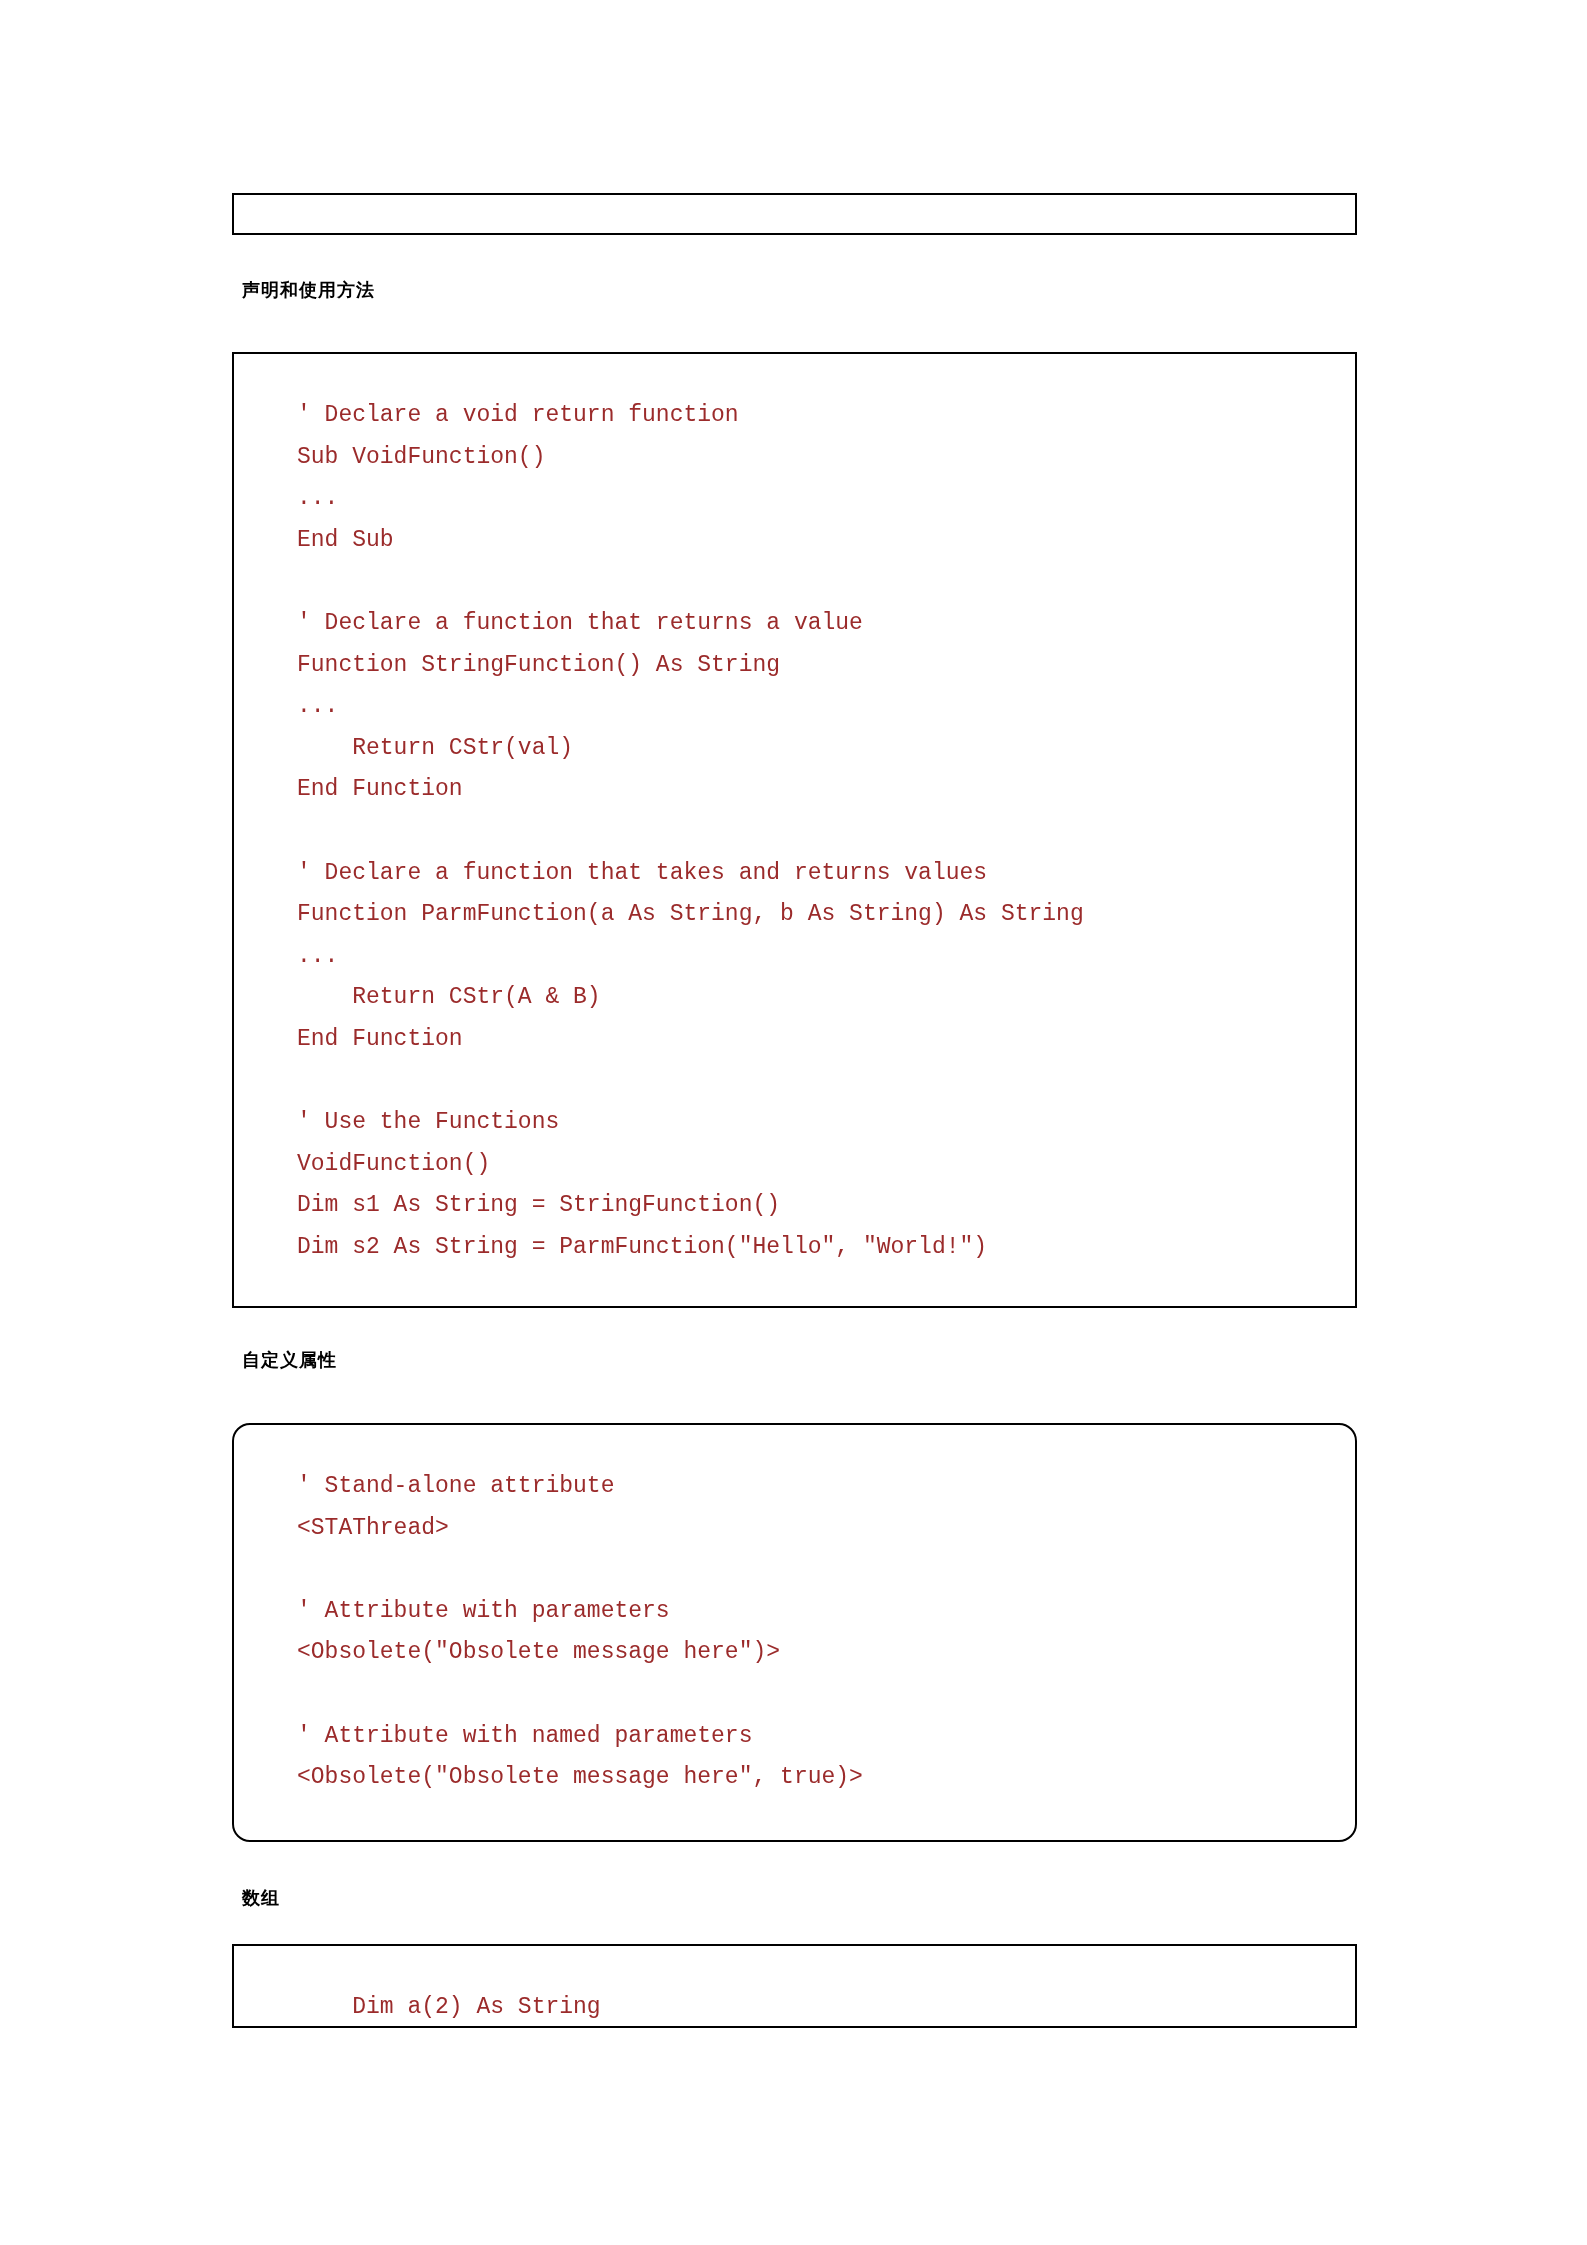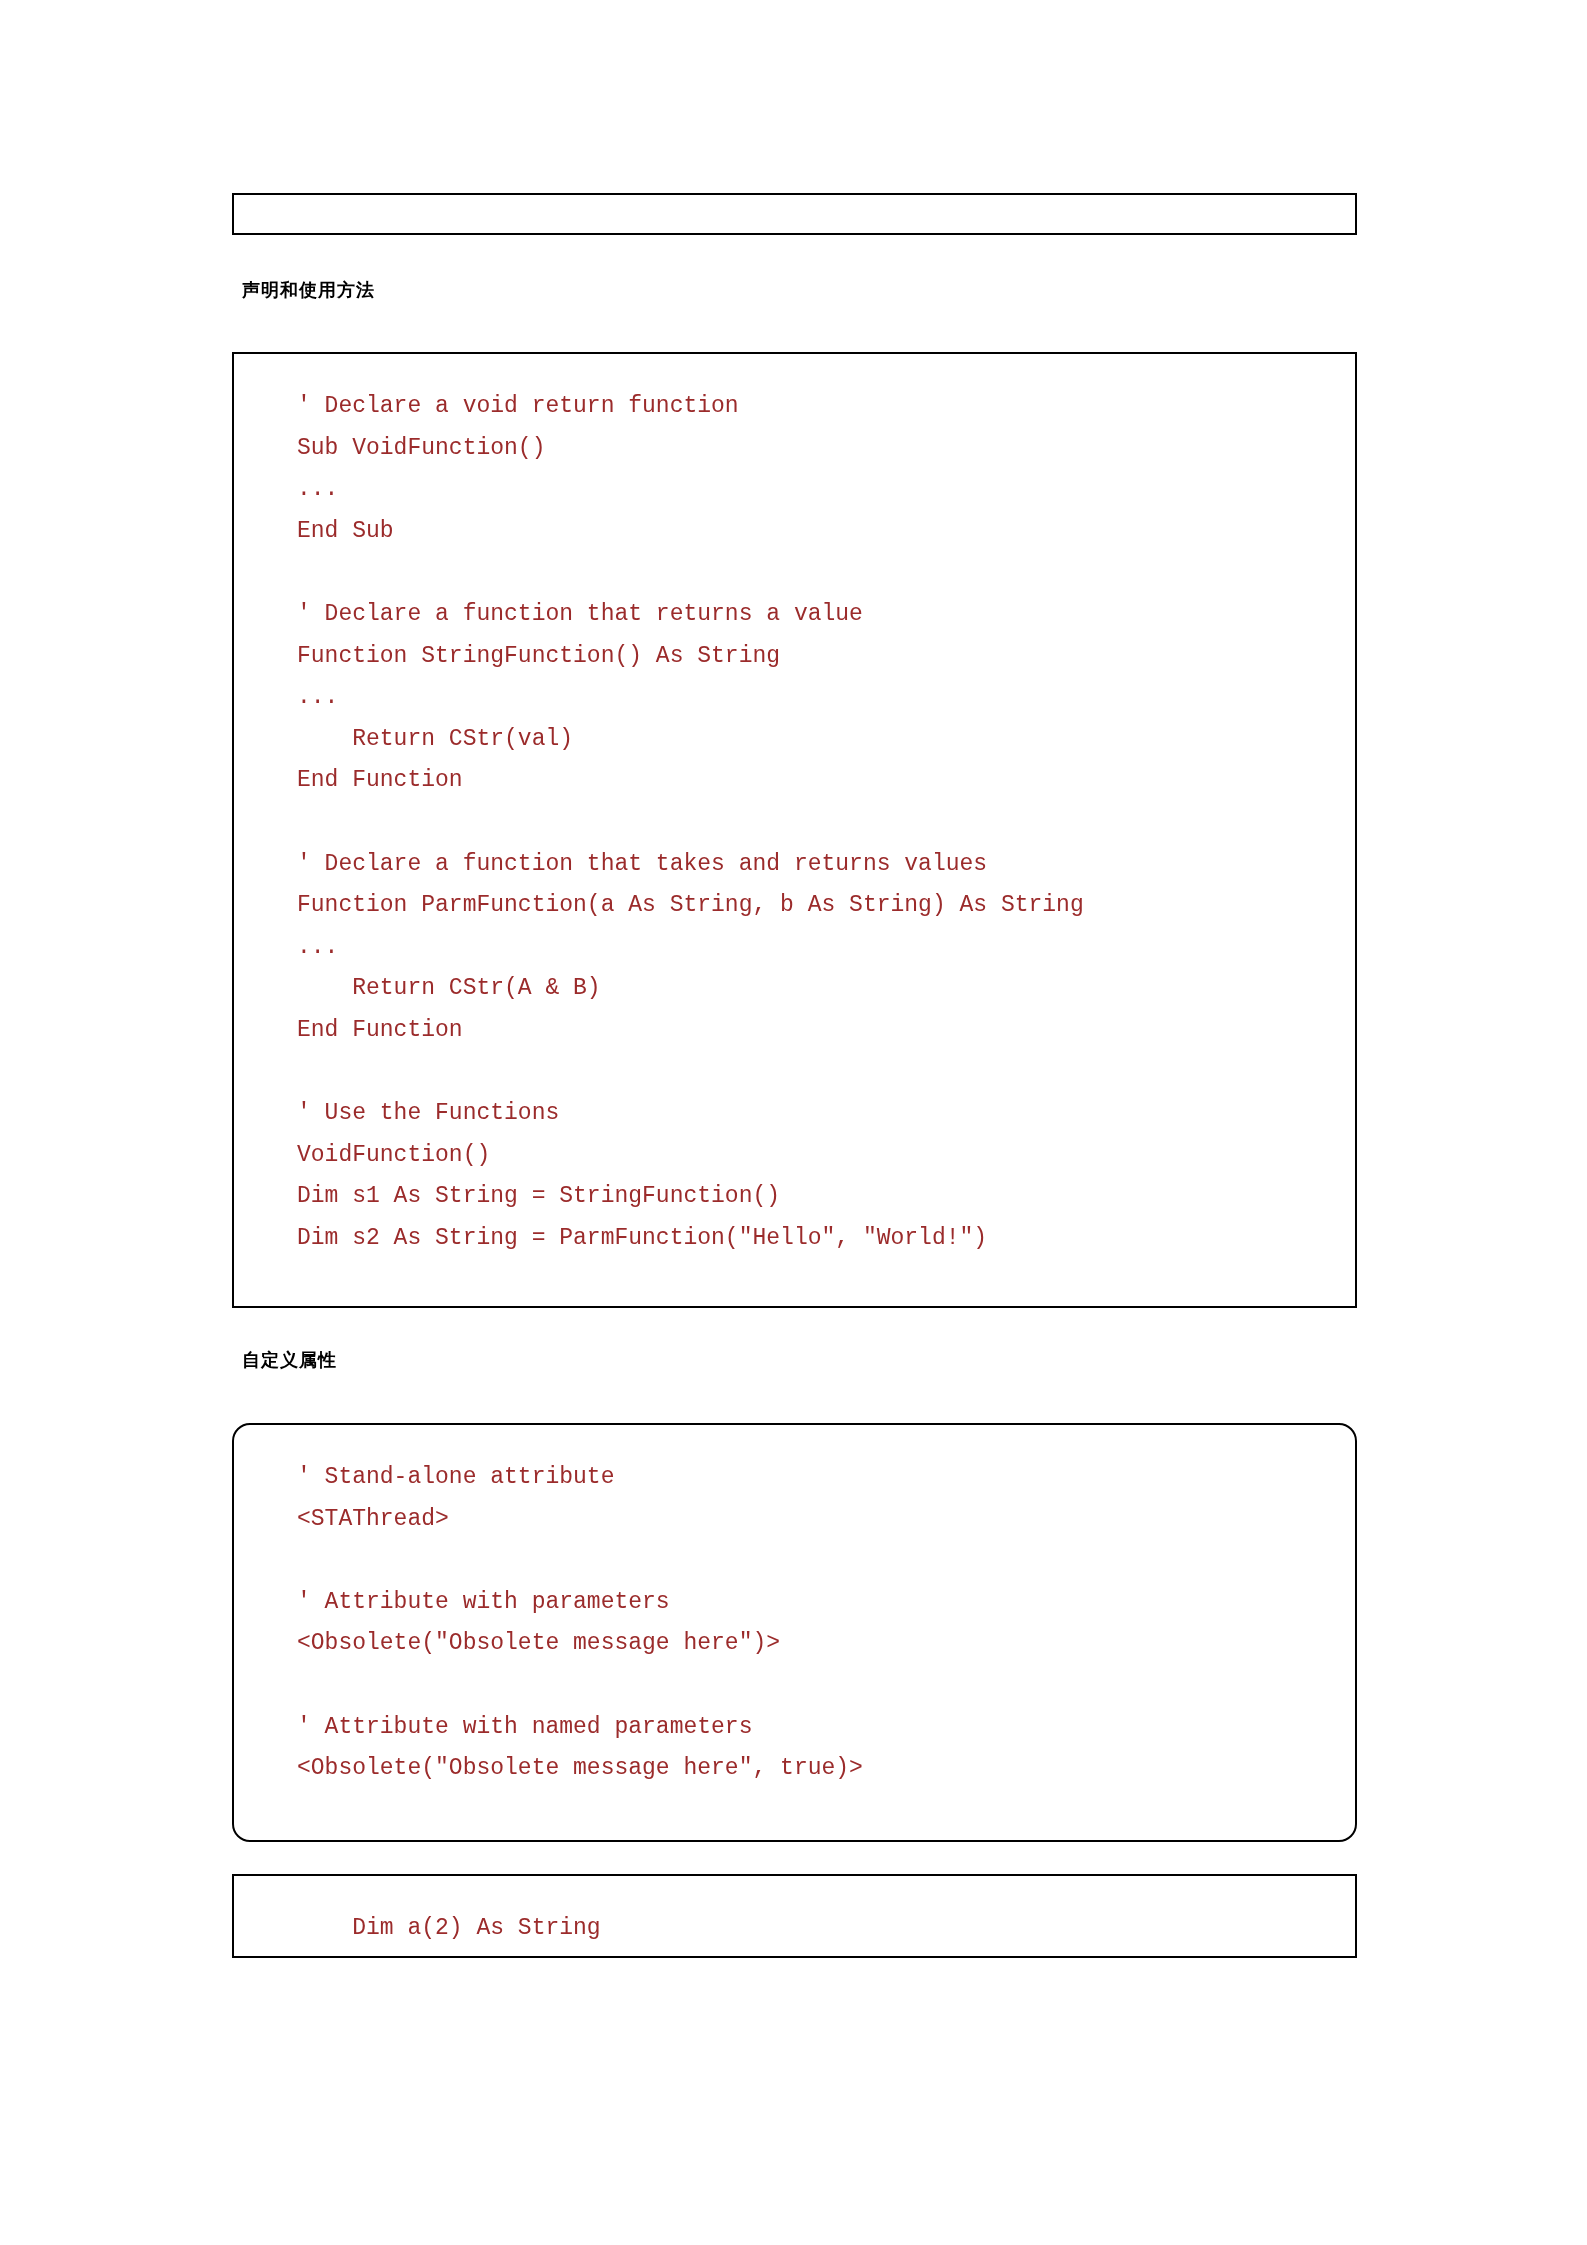--- a/index.html
+++ b/index.html
@@ -20,24 +20,24 @@
     position: absolute;
     left: 232px;
     width: 1125px;
     border: 2px solid var(--border-color, #000000);
     box-sizing: border-box;
     background: #ffffff;
   }
   .box-top  { top: 193px;  height: 42px;  }
   .box-1    { top: 352px;  height: 956px; }
   .box-2    { top: 1423px; height: 419px; border-radius: 18px; }
-  .box-3    { top: 1874px; height: 84px;  overflow: hidden; }
+  .box-3    { top: 1944px; height: 84px;  overflow: hidden; }
   .codebox pre {
     margin: 0;
-    padding: 32px 16px 0 63px;
+    padding: 41px 16px 0 63px;
     font-family: "Liberation Mono", "DejaVu Sans Mono", monospace;
     font-size: 23px;
     line-height: 41.6px;
     color: var(--code-color, #9B2B2B);
     white-space: pre;
   }
   .heading {
     position: absolute;
     left: 242px;
     margin: 0;

